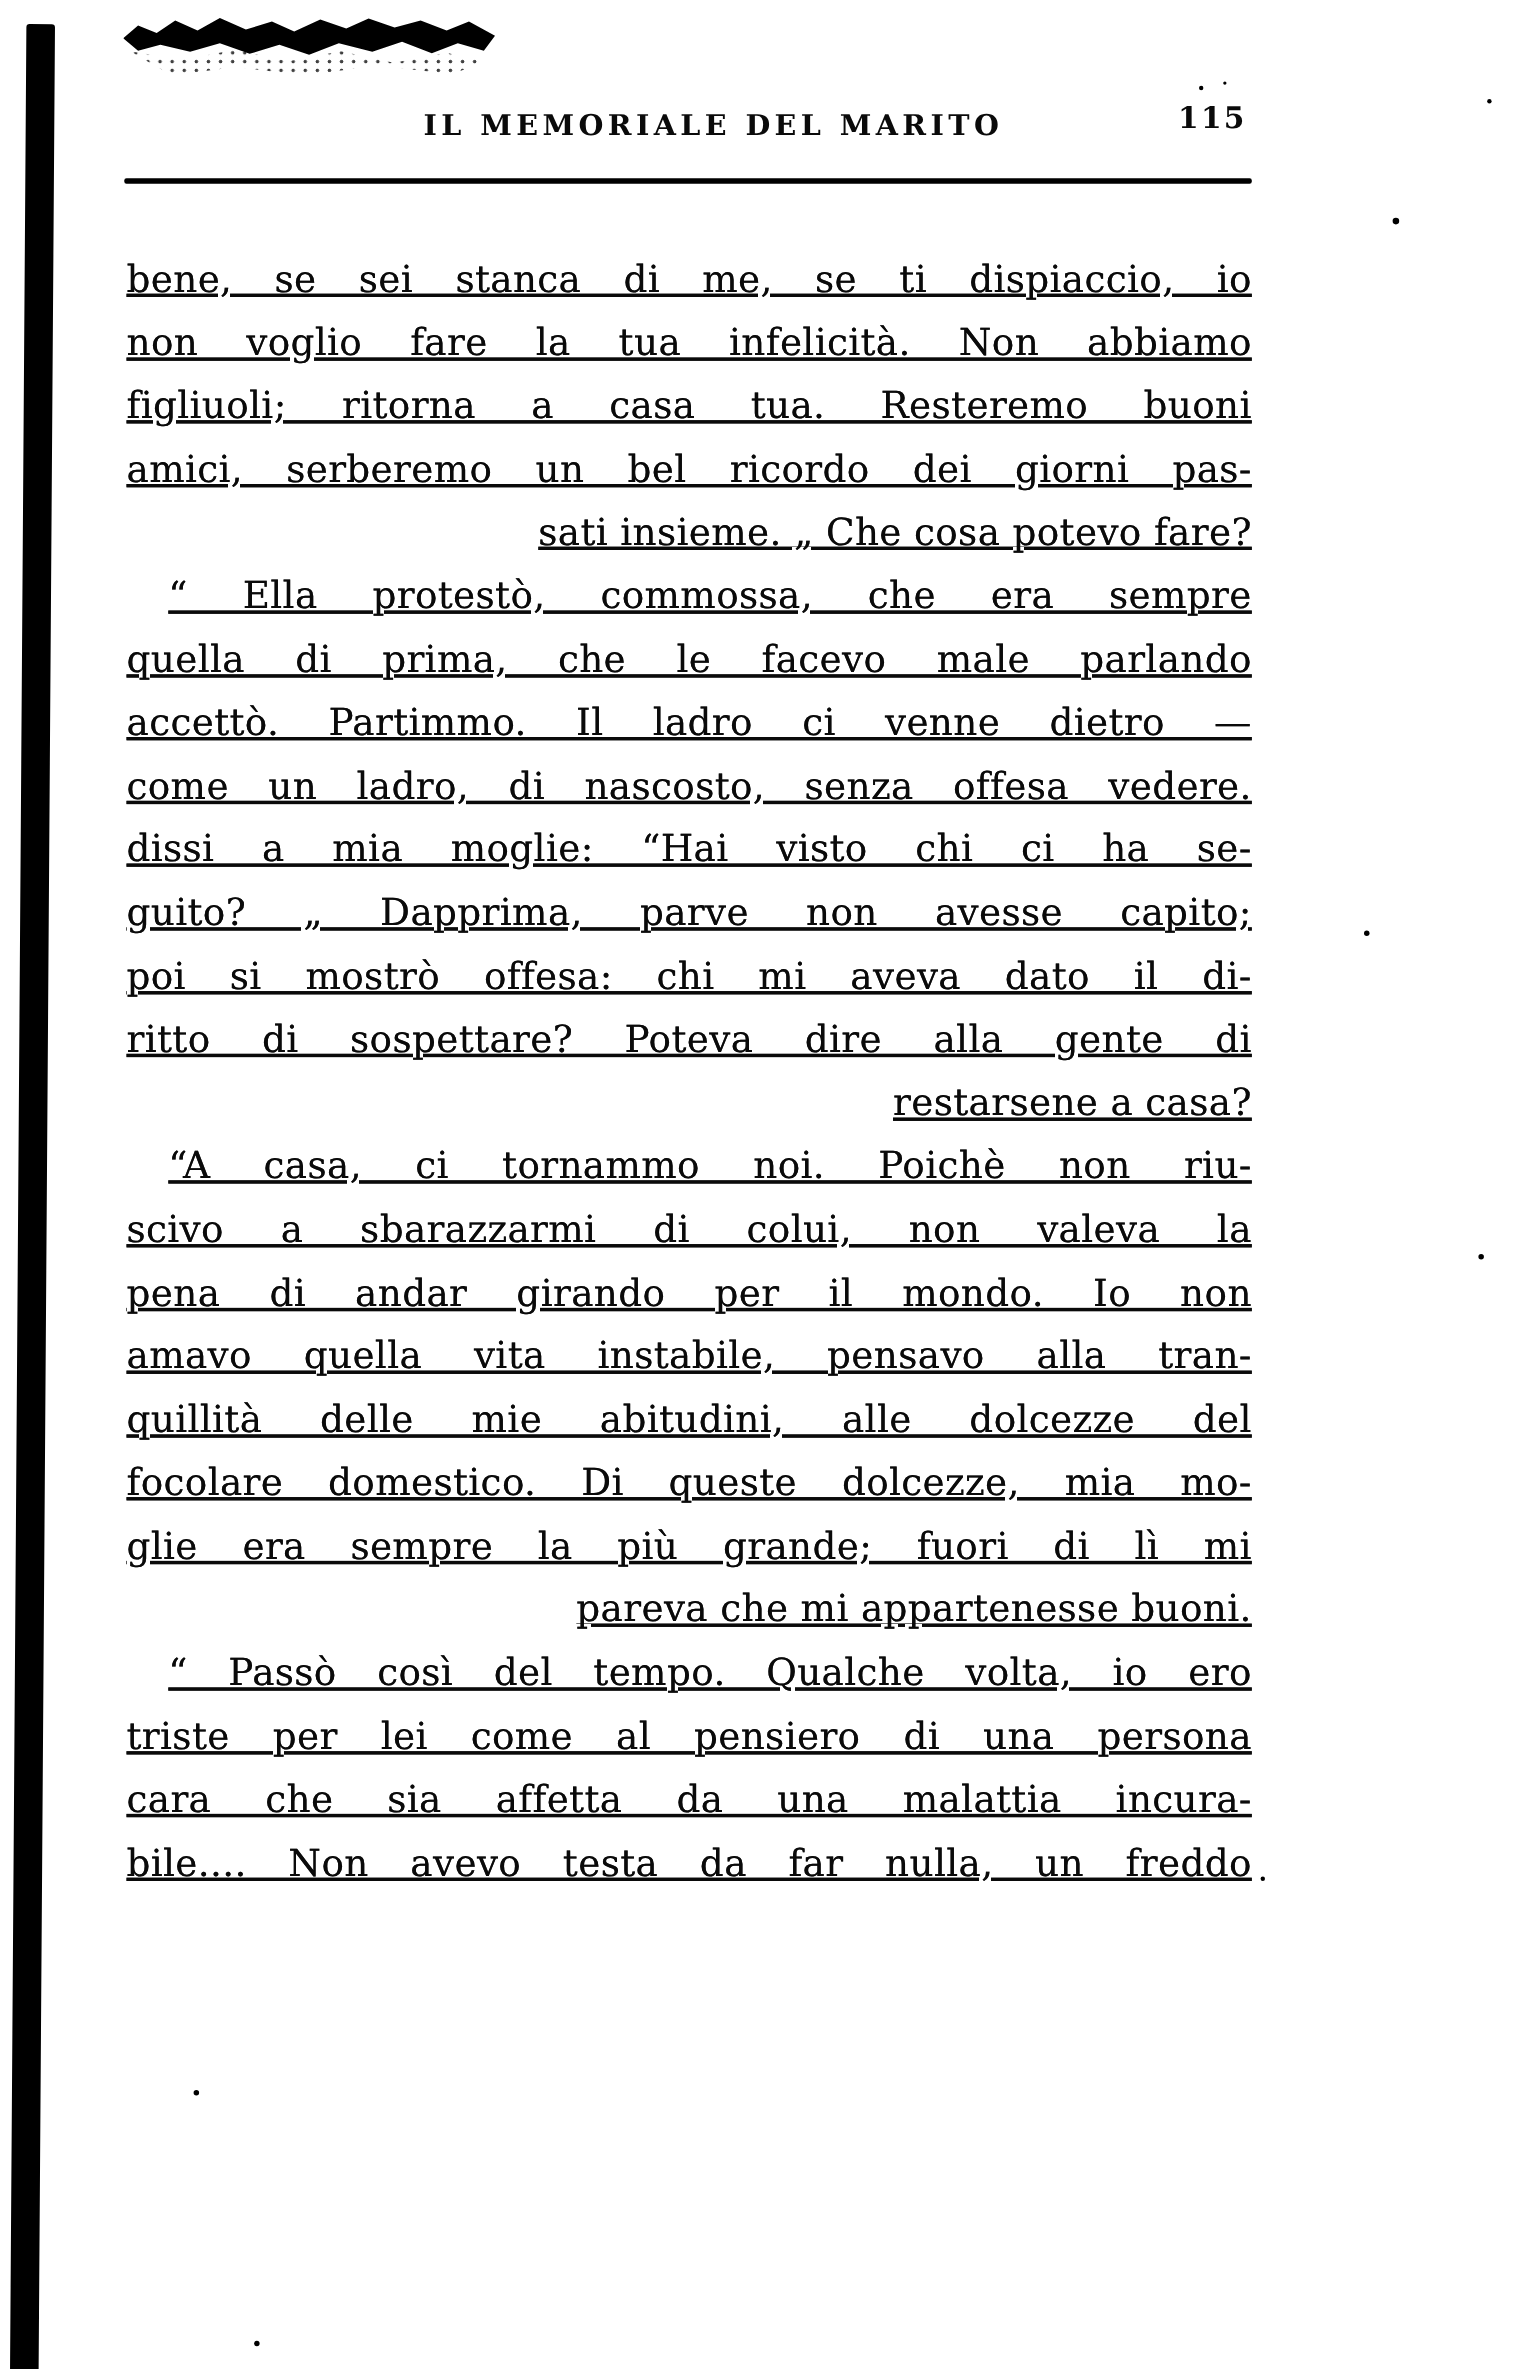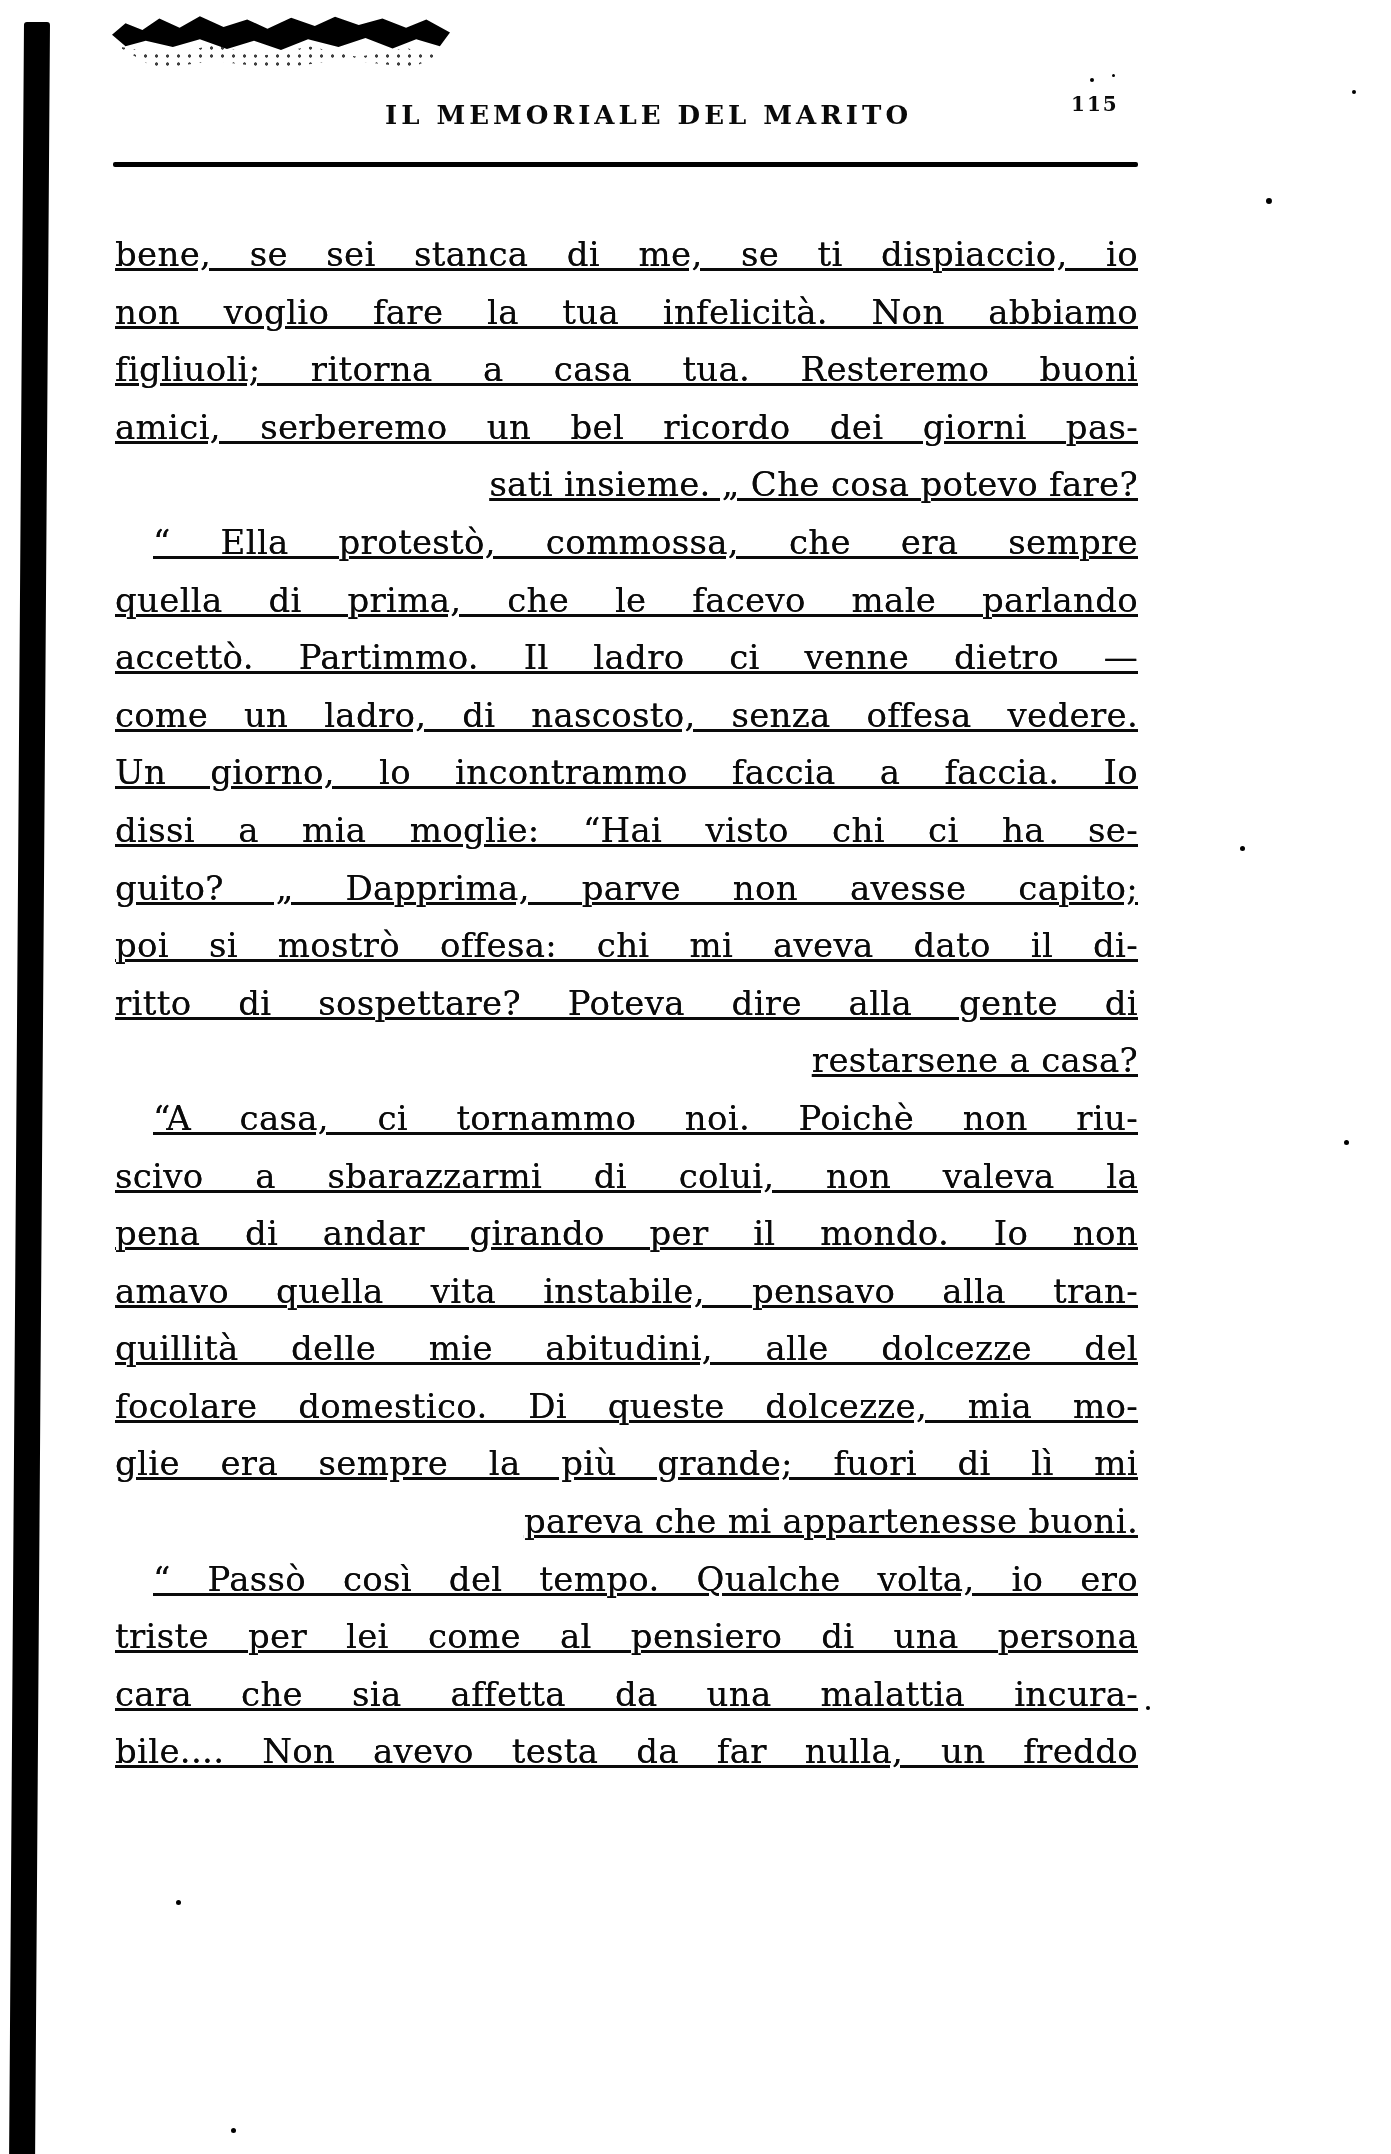--- a/index.html
+++ b/index.html
@@ -35,21 +35,21 @@
   .speck{position:absolute;background:#000;border-radius:50%;}
 
   .page-header{position:absolute;left:113px;top:0;width:1025px;height:170px;}
   .header-title{
     position:absolute;left:272px;top:100px;
     font-size:26px;font-weight:bold;letter-spacing:4px;
     white-space:nowrap;
   }
   .page-number{
     position:absolute;left:958px;top:92px;
-    font-size:20px;font-weight:bold;letter-spacing:2px;
+    font-size:27px;font-weight:bold;letter-spacing:2px;
   }
   .header-rule{
     position:absolute;left:0;top:162px;width:1025px;height:5px;
     background:#000;border-radius:2px;
   }
 
   .text-block{
     position:absolute;left:115px;top:226px;width:1023px;
     font-size:34px;line-height:57.6px;
     letter-spacing:0.3px;
@@ -85,21 +85,20 @@
 <div class="text-block" id="text-block">
     <div class="line">bene, se sei stanca di me, se ti dispiaccio, io</div>
     <div class="line">non voglio fare la tua infelicità. Non abbiamo</div>
     <div class="line">figliuoli; ritorna a casa tua. Resteremo buoni</div>
     <div class="line">amici, serberemo un bel ricordo dei giorni pas-</div>
     <div class="line no-just">sati insieme. „ Che cosa potevo fare?</div>
     <div class="line indent">“ Ella protestò, commossa, che era sempre</div>
     <div class="line">quella di prima, che le facevo male parlando</div>
     <div class="line">accettò. Partimmo. Il ladro ci venne dietro —</div>
     <div class="line">come un ladro, di nascosto, senza offesa vedere.</div>
-    <div class="line">Un giorno, lo incontrammo faccia a faccia. Io</div>
     <div class="line">dissi a mia moglie: “Hai visto chi ci ha se-</div>
     <div class="line">guito? „ Dapprima, parve non avesse capito;</div>
     <div class="line">poi si mostrò offesa: chi mi aveva dato il di-</div>
     <div class="line">ritto di sospettare? Poteva dire alla gente di</div>
     <div class="line no-just">restarsene a casa?</div>
     <div class="line indent">“A casa, ci tornammo noi. Poichè non riu-</div>
     <div class="line">scivo a sbarazzarmi di colui, non valeva la</div>
     <div class="line">pena di andar girando per il mondo. Io non</div>
     <div class="line">amavo quella vita instabile, pensavo alla tran-</div>
     <div class="line">quillità delle mie abitudini, alle dolcezze del</div>

